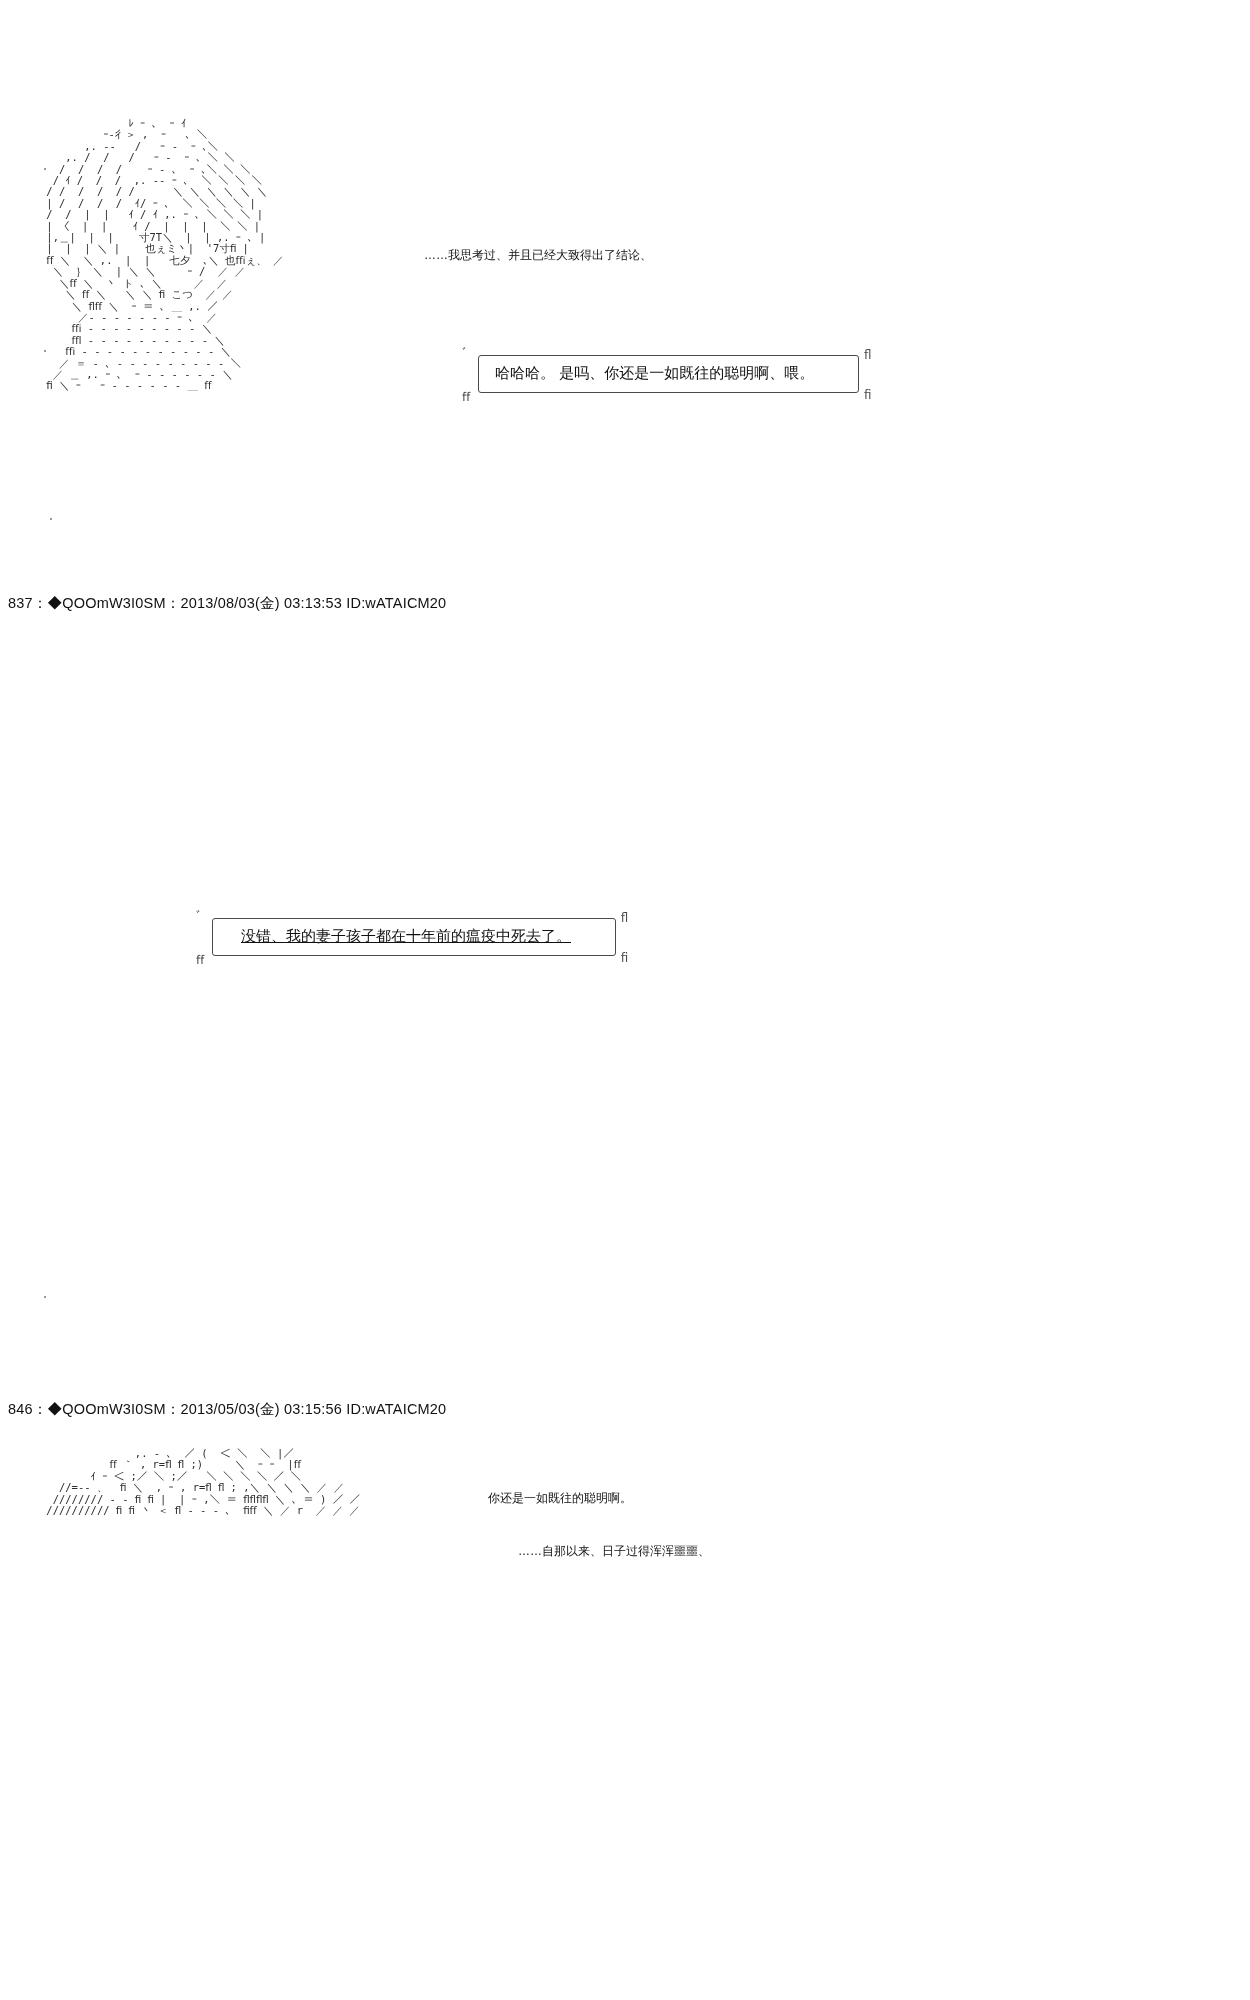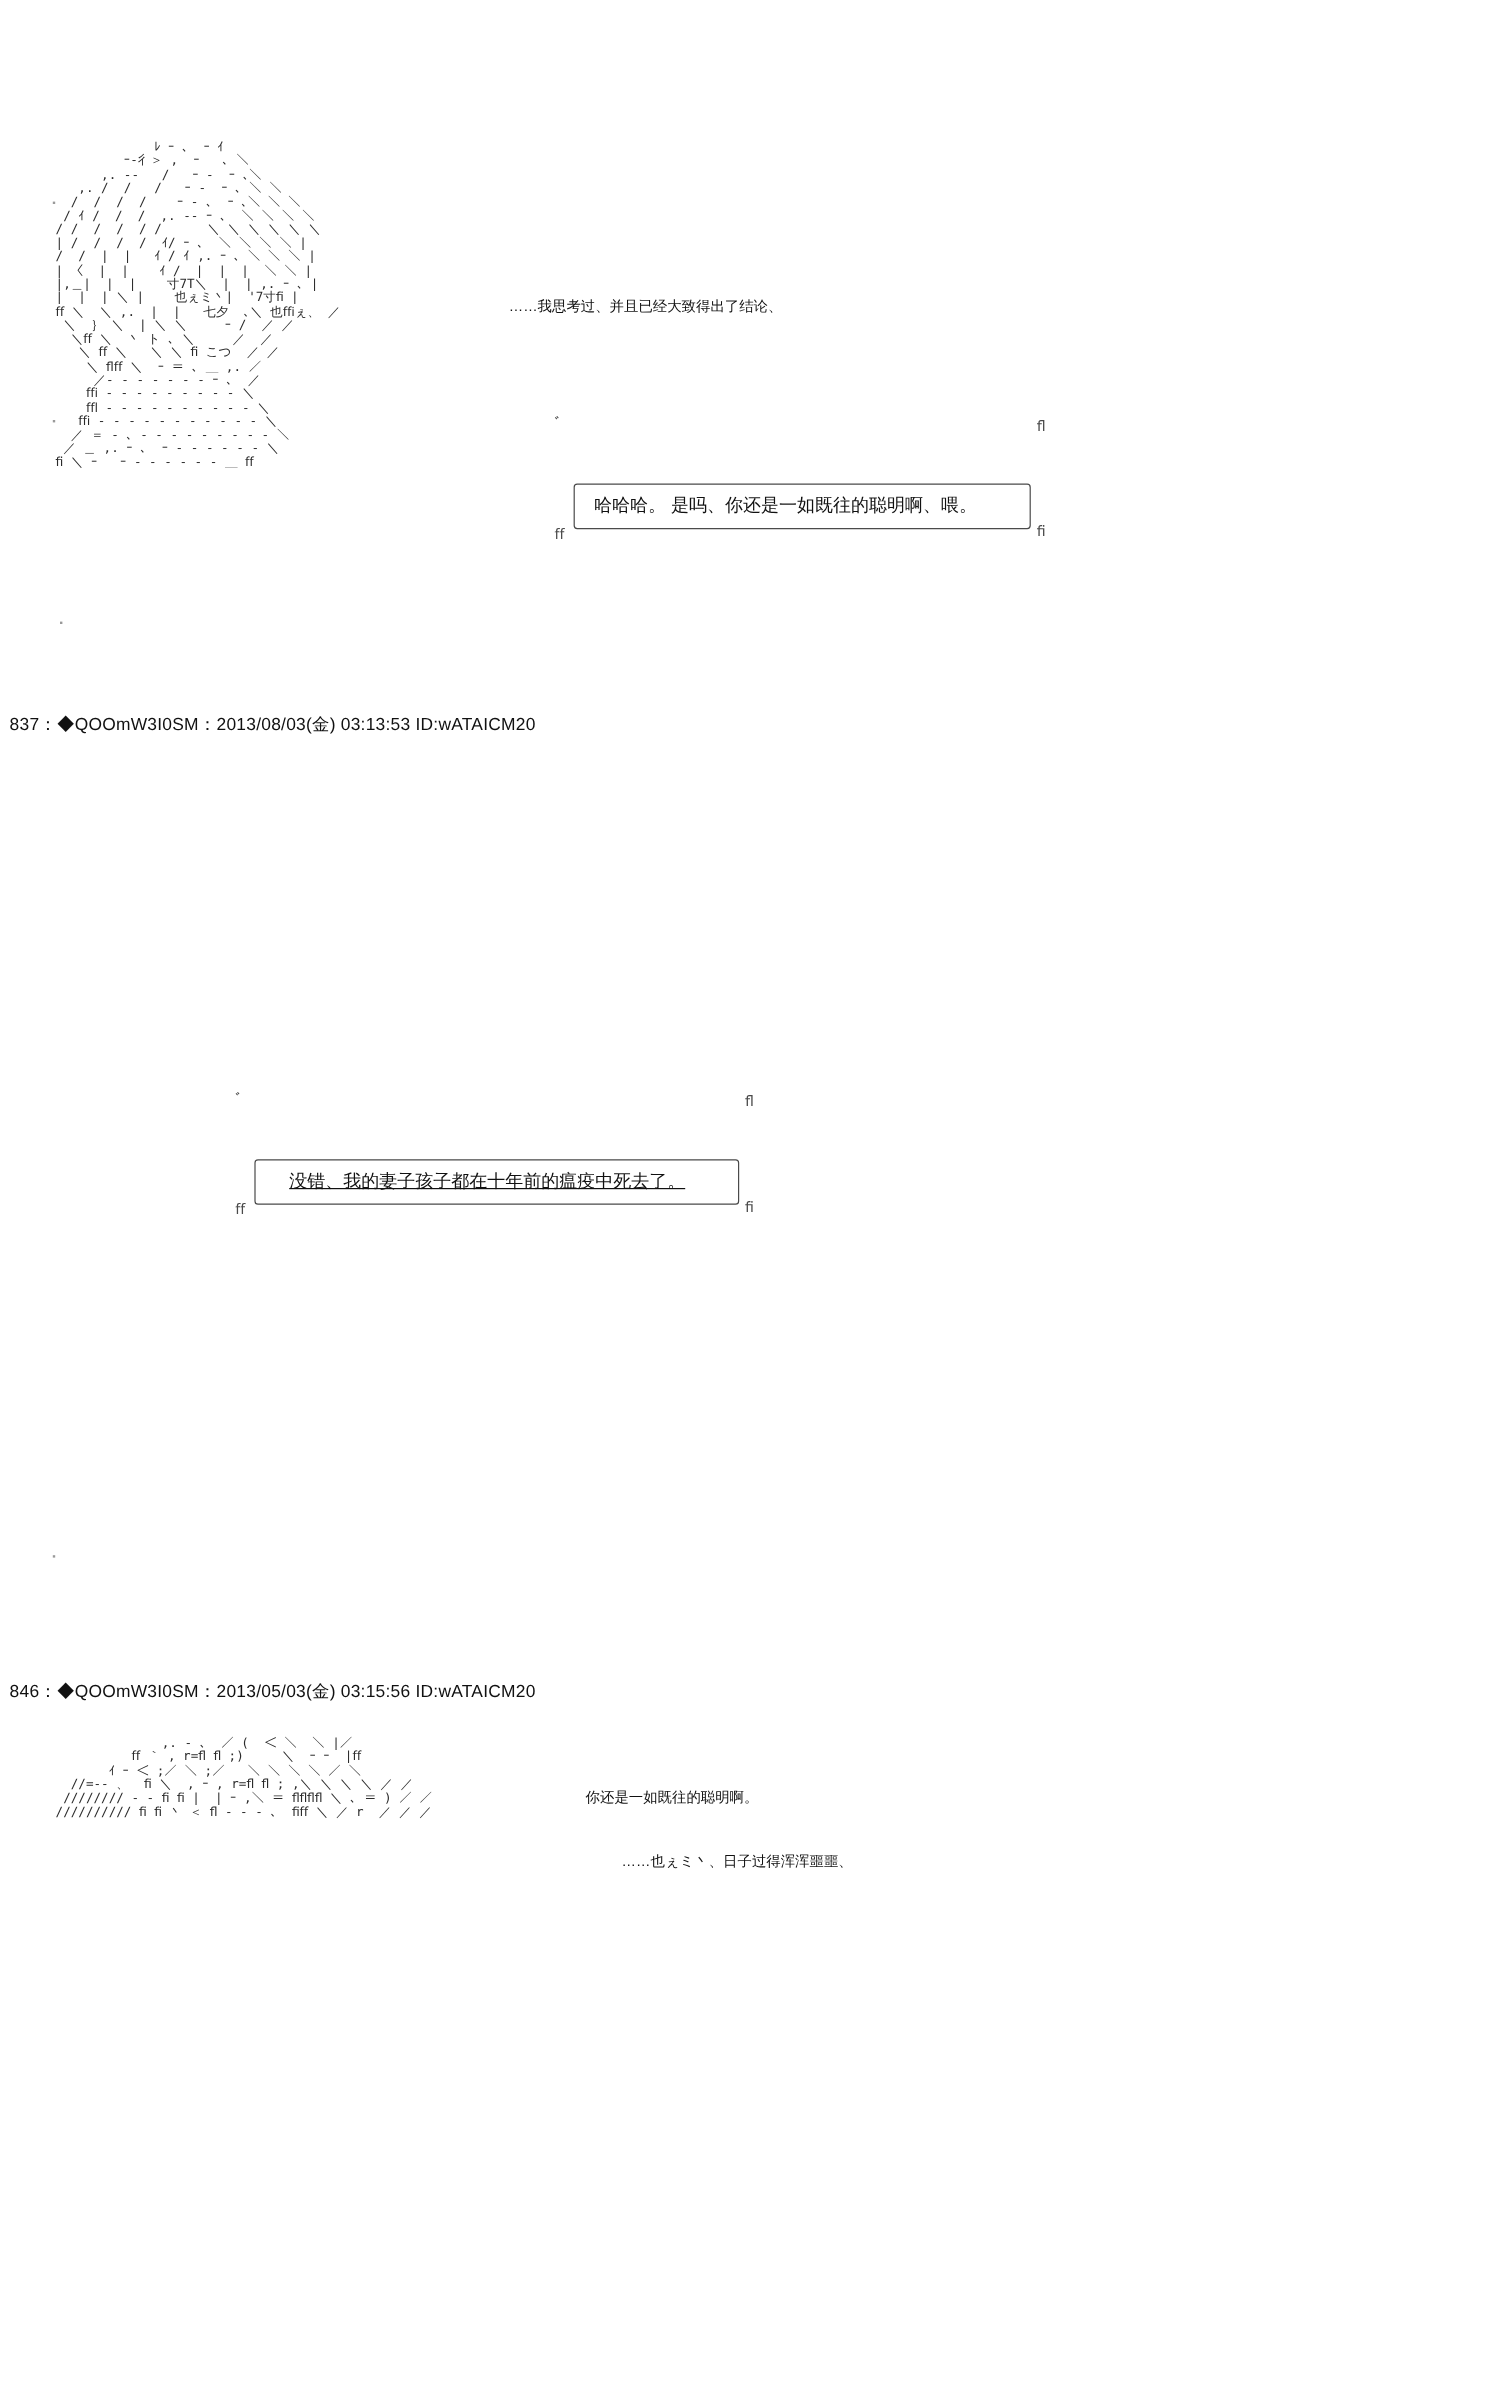--- a/index.html
+++ b/index.html
@@ -58,21 +58,20 @@
     color: #111;
   }
   .bubble .bub-inner {
     position: relative;
     display: inline-block;
     padding: 8px 16px 9px 16px;
     border: 1px solid #4a4a4a;
     border-radius: 3px;
     background: #fff;
     white-space: pre;
-    margin-top: 48px;
   }
   .bubble .tail-top-l {
     position: absolute;
     left: -16px;
     top: -8px;
     font-family: "DejaVu Sans Mono", monospace;
     font-size: 12px;
     line-height: 12px;
     color: #4a4a4a;
     white-space: pre;
@@ -172,15 +171,15 @@
 
   <div class="ascii" style="left:40px; top:1448px;">               ,. ‐ ､  ／ (  ＜ ＼  ＼ |／
            ﬀ ｀ , r=ﬂ ﬂ ;)     ＼  ｰ ｰ  |ﬀ
         ｲ ｰ ＜ ;／ ＼ ;／   ＼ ＼ ＼ ＼ ／ ＼
    //=‐‐ 、  ﬁ ＼  , ｰ , r=ﬂ ﬂ ; ,＼ ＼ ＼ ＼ ／ ／
   //////// ‐ ‐ ﬁ ﬁ |  | ｰ ,＼ ＝ ﬂﬂﬂﬂ ＼ ､ ＝ ) ／ ／
  ////////// ﬁ ﬁ 丶 ＜ ﬂ ‐ ‐ ‐ ､  ﬁﬀ ＼ ／ r  ／ ／ ／</div>
 
   <div class="narration" style="left:488px; top:1485px;">你还是一如既往的聪明啊。</div>
 
-  <div class="narration" style="left:518px; top:1538px;">……也ぇミ丶、日子过得浑浑噩噩、</div>
+  <div class="narration" style="left:518px; top:1538px;">……自那以来、日子过得浑浑噩噩、</div>
 
 </div>
 
 </body></html>

